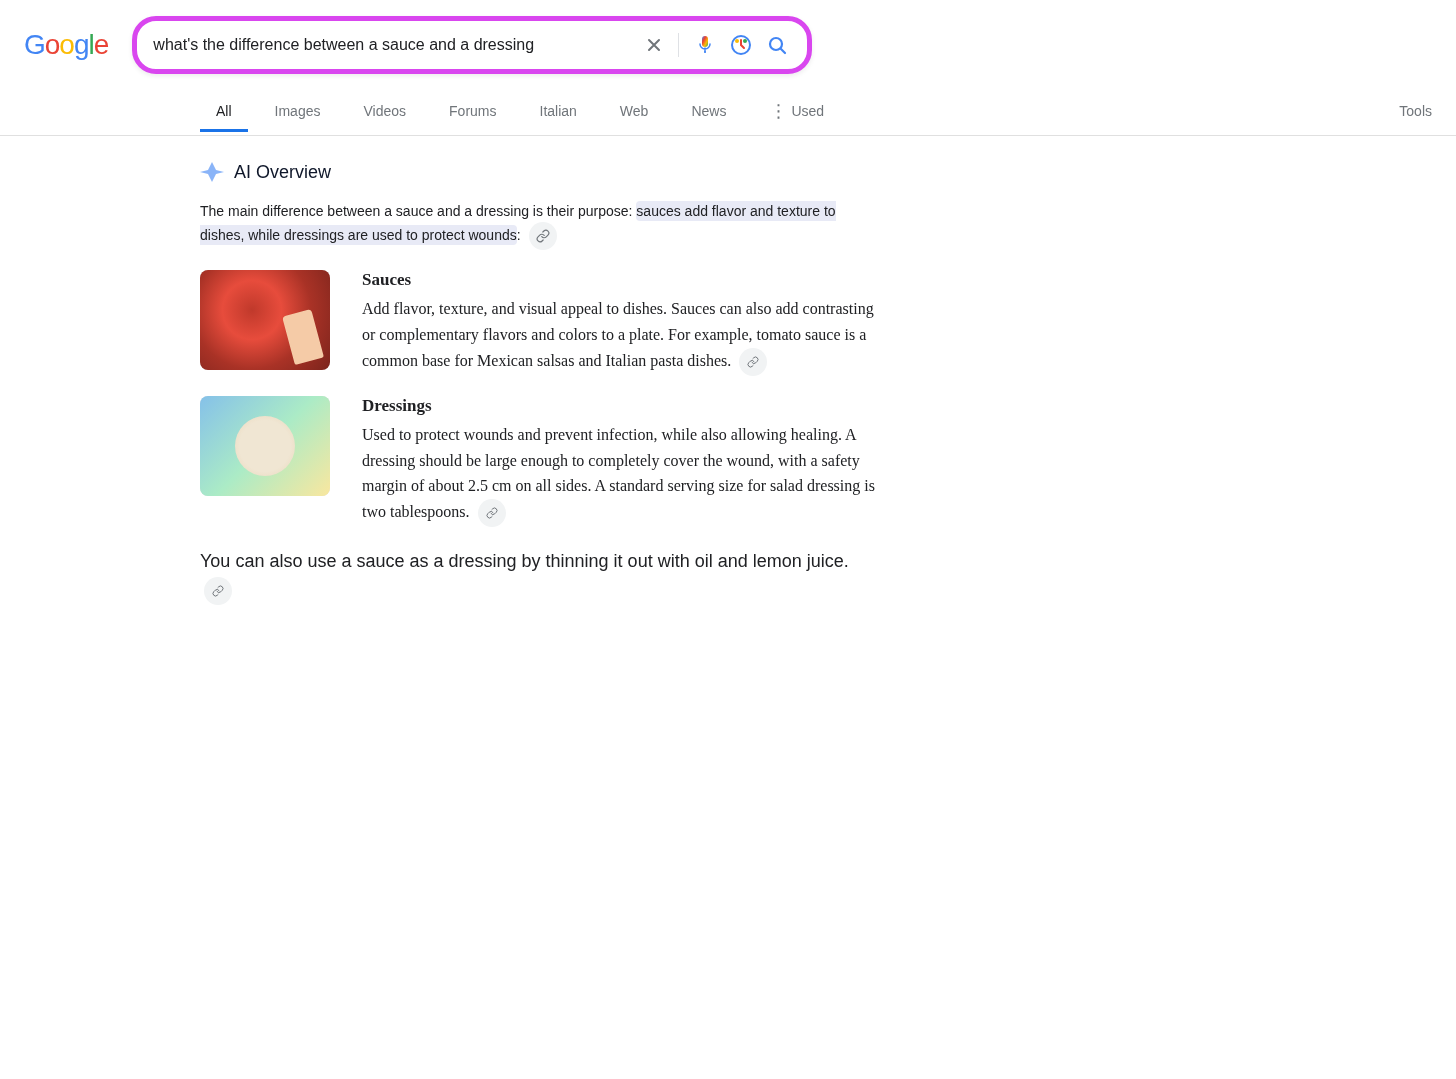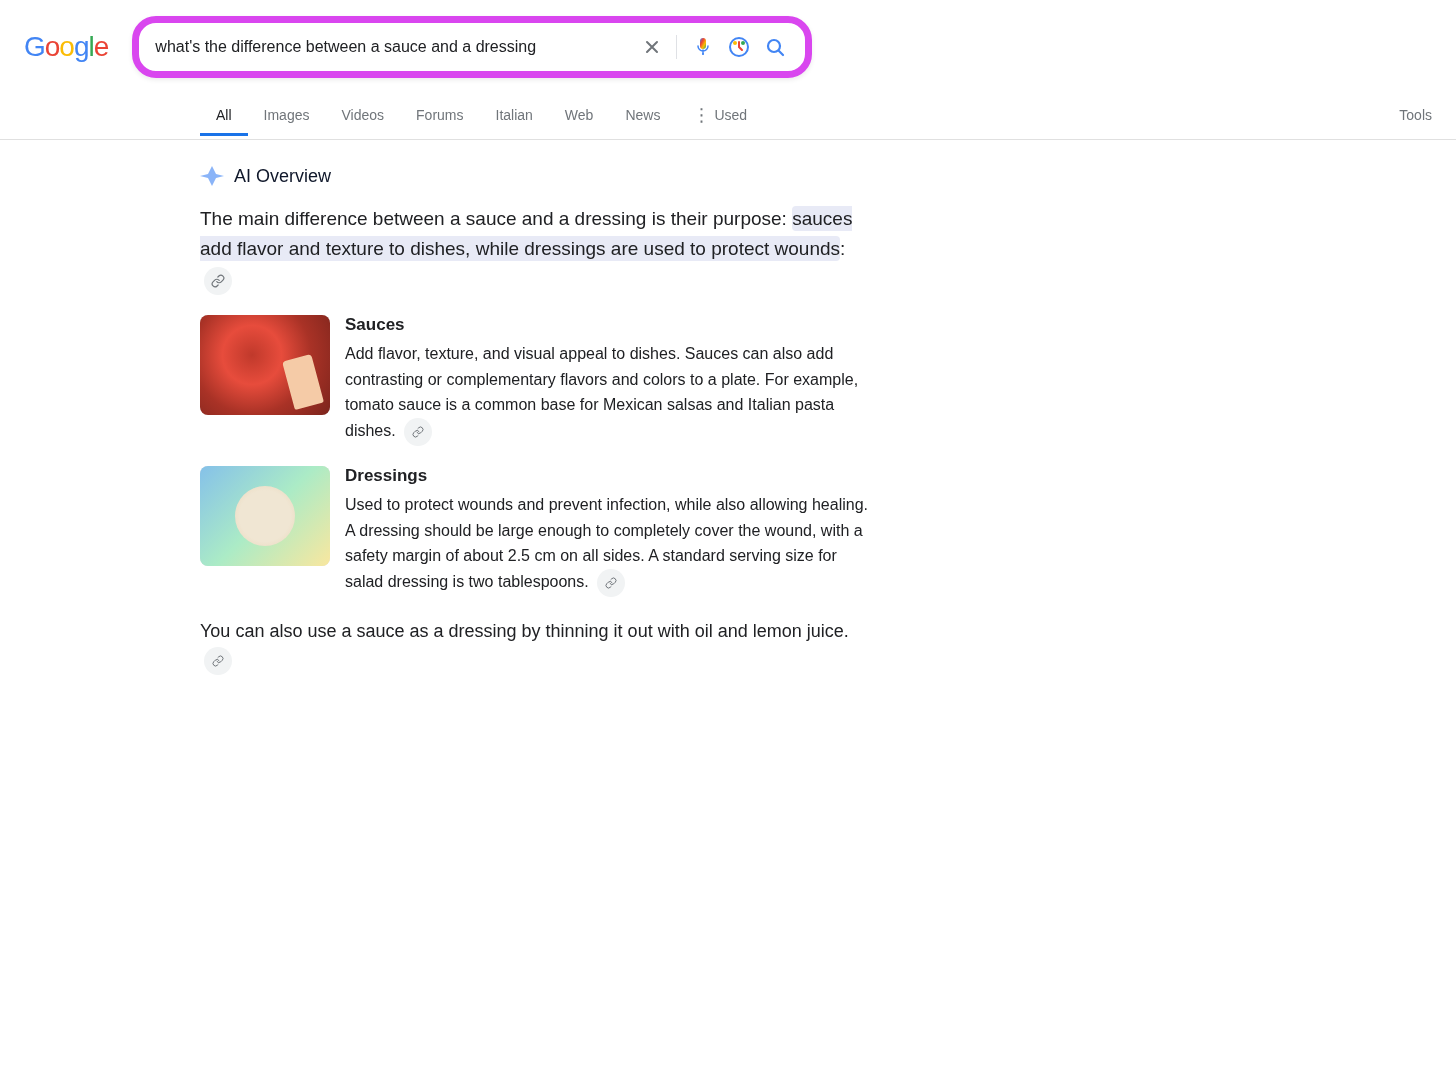--- a/index.html
+++ b/index.html
@@ -34,21 +34,21 @@
 
     .search-bar-wrapper {
       flex: 1;
       max-width: 680px;
       position: relative;
     }
 
     .search-bar {
       display: flex;
       align-items: center;
-      border: 7px solid #d946ef;
+      border: 5px solid #d946ef;
       border-radius: 24px;
       padding: 10px 16px;
       gap: 12px;
       background: #fff;
       box-shadow: 0 2px 5px rgba(0,0,0,0.08);
     }
 
     .search-input-text {
       flex: 1;
       font-size: 16px;
@@ -113,21 +113,21 @@
       cursor: pointer;
       color: #4285F4;
     }
 
     
     .nav-tabs {
       display: flex;
       align-items: center;
       padding: 8px 0 0 200px;
       border-bottom: 1px solid #e0e0e0;
-      gap: 0;
+      gap: 11px;
       margin-top: 8px;
     }
 
     .nav-tab {
       padding: 10px 16px;
       font-size: 14px;
       color: #70757a;
       cursor: pointer;
       border-bottom: 3px solid transparent;
       display: flex;
@@ -179,21 +179,21 @@
     }
 
     .ai-overview-title {
       font-size: 18px;
       font-weight: 500;
       color: #0f172a;
     }
 
     
     .summary-text {
-      font-size: 19px;
+      font-size: 14px;
       line-height: 1.6;
       color: #202124;
       margin-bottom: 20px;
       max-width: 760px;
     }
 
     .highlight {
       background-color: #e8eaf6;
       border-radius: 4px;
       padding: 2px 0;
@@ -210,23 +210,24 @@
       margin-left: 4px;
       cursor: pointer;
       font-size: 13px;
       color: #70757a;
       vertical-align: middle;
     }
 
     
     .card {
       display: flex;
-      gap: 15px;
+      gap: 32px;
       margin-bottom: 20px;
       align-items: flex-start;
+      font-family: Liberation Serif, serif;
     }
 
     .card-image {
       width: 130px;
       height: 100px;
       border-radius: 8px;
       flex-shrink: 0;
       overflow: hidden;
       background: #ddd;
     }

